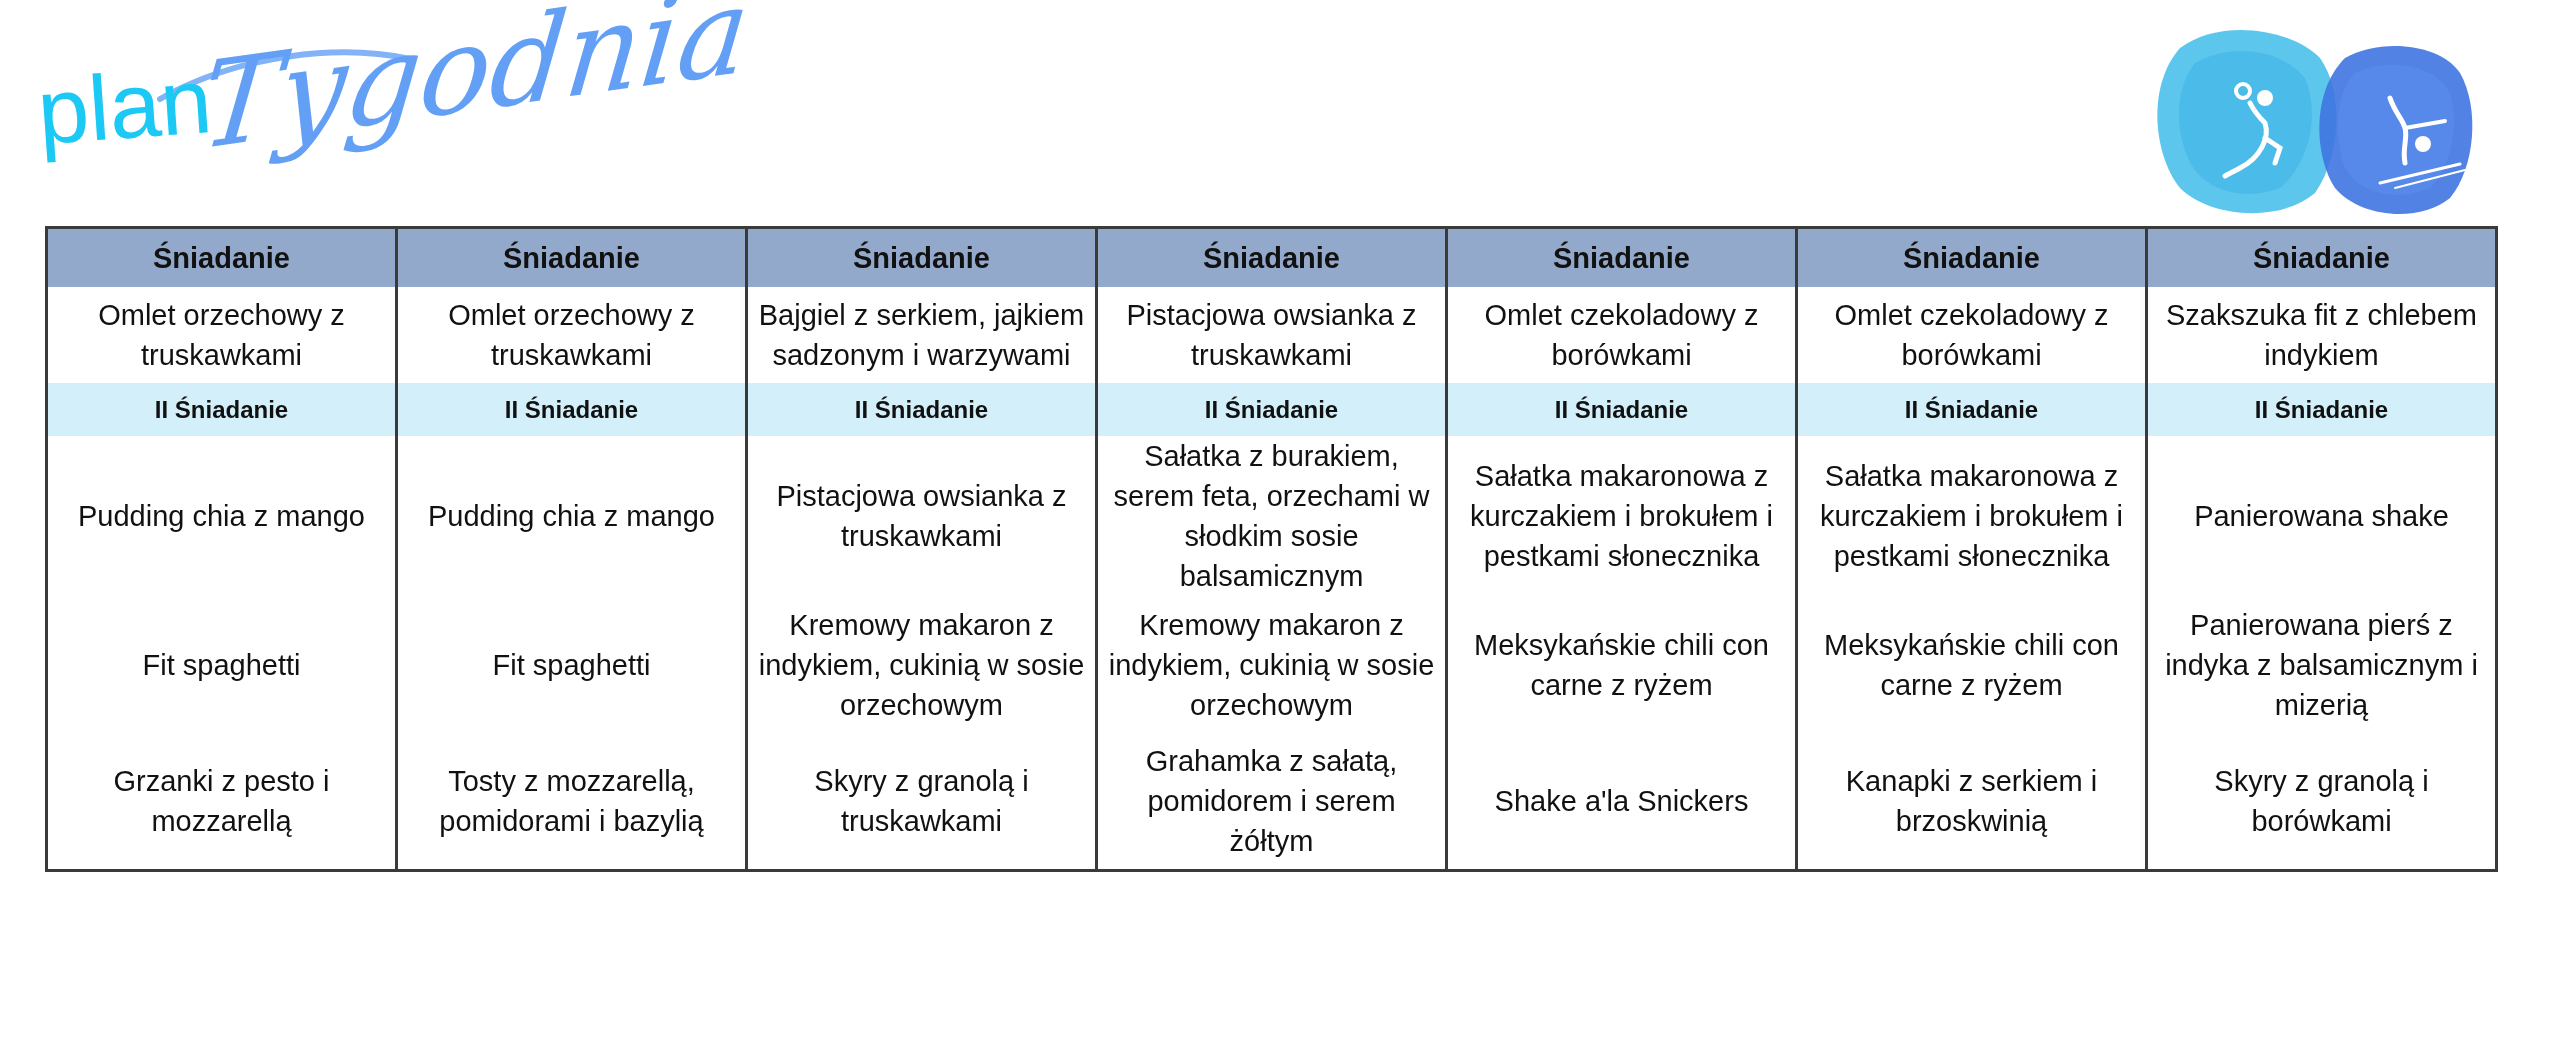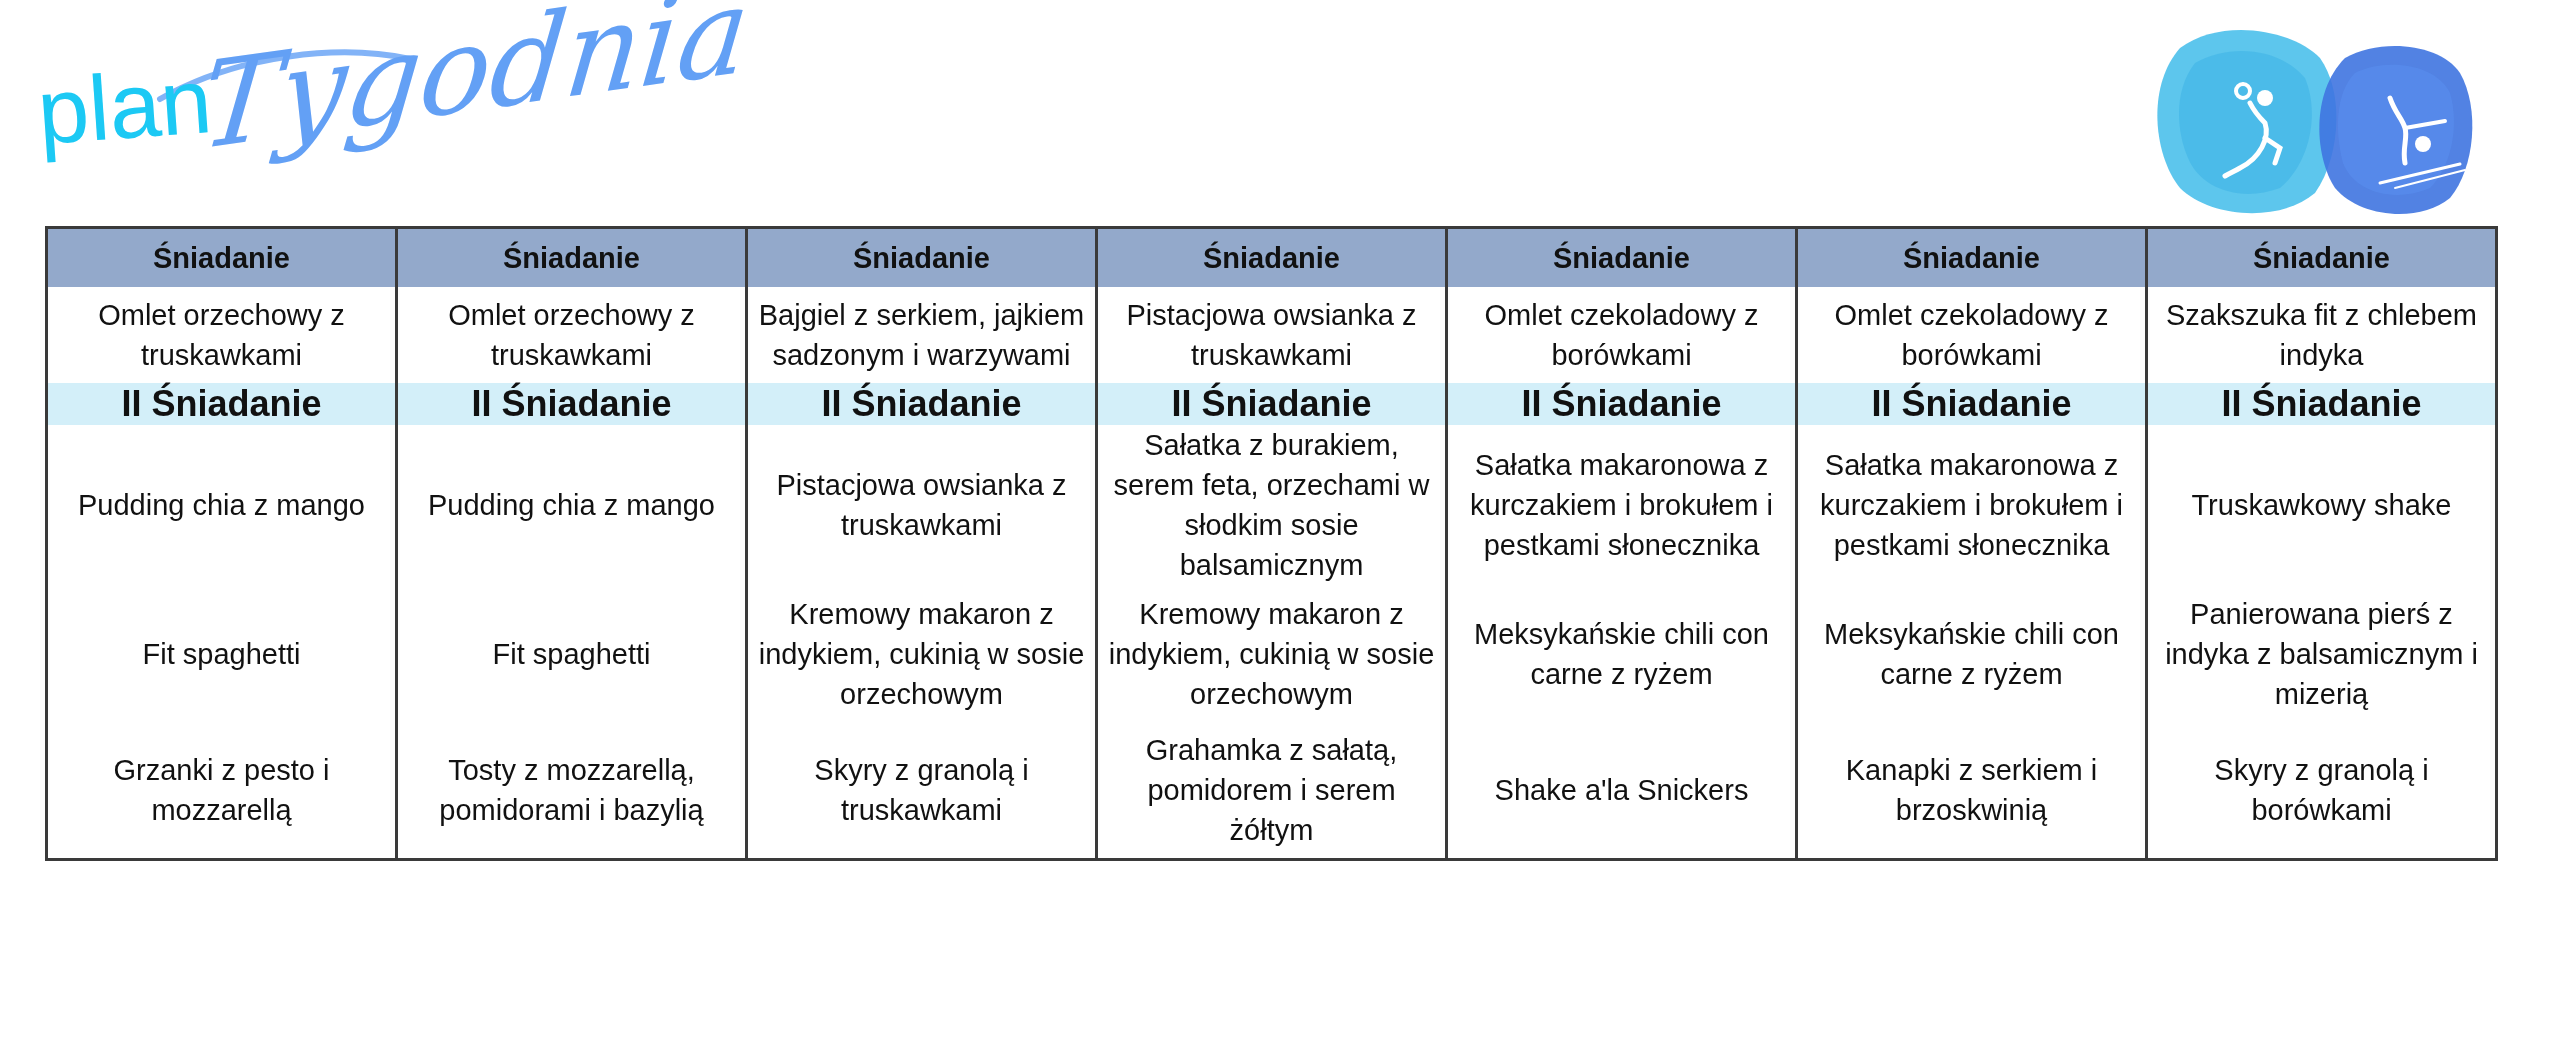--- a/index.html
+++ b/index.html
@@ -60,24 +60,24 @@
       background: #ffffff;
       border-bottom: 1px solid #e6e6e6;
     }
     .band-dark td {
       height: 58px;
       background: #93a9cb;
       font-weight: bold;
       font-size: 29px;
     }
     .band-light td {
-      height: 42px;
+      height: 53px;
       background: #d3eff9;
       font-weight: bold;
-      font-size: 36px;
+      font-size: 24px;
     }
     .row-meal td { background: #ffffff; }
     .row-meal.h1 td { height: 96px; }
     .row-meal.h2 td { height: 136px; }
     .row-meal.h3 td { height: 137px; }
     .row-meal.h4 td { height: 136px; }
   </style>
 </head>
 <body>
 
@@ -136,40 +136,40 @@
       <td>Śniadanie</td>
       <td>Śniadanie</td>
     </tr>
     <tr class="row-meal h1">
       <td>Omlet orzechowy z truskawkami</td>
       <td>Omlet orzechowy z truskawkami</td>
       <td>Bajgiel z serkiem, jajkiem sadzonym i warzywami</td>
       <td>Pistacjowa owsianka z truskawkami</td>
       <td>Omlet czekoladowy z borówkami</td>
       <td>Omlet czekoladowy z borówkami</td>
-      <td>Szakszuka fit z chlebem indyka</td>
+      <td>Szakszuka fit z chlebem indykiem</td>
     </tr>
 
     <tr class="band-light">
       <td>II Śniadanie</td>
       <td>II Śniadanie</td>
       <td>II Śniadanie</td>
       <td>II Śniadanie</td>
       <td>II Śniadanie</td>
       <td>II Śniadanie</td>
       <td>II Śniadanie</td>
     </tr>
     <tr class="row-meal h2">
       <td>Pudding chia z mango</td>
       <td>Pudding chia z mango</td>
       <td>Pistacjowa owsianka z truskawkami</td>
       <td>Sałatka z burakiem, serem feta, orzechami w słodkim sosie balsamicznym</td>
       <td>Sałatka makaronowa z kurczakiem i brokułem i pestkami słonecznika</td>
       <td>Sałatka makaronowa z kurczakiem i brokułem i pestkami słonecznika</td>
-      <td>Truskawkowy shake</td>
+      <td>Panierowana shake</td>
     </tr>
 
     <tr class="row-meal h3">
       <td>Fit spaghetti</td>
       <td>Fit spaghetti</td>
       <td>Kremowy makaron z indykiem, cukinią w sosie orzechowym</td>
       <td>Kremowy makaron z indykiem, cukinią w sosie orzechowym</td>
       <td>Meksykańskie chili con carne z ryżem</td>
       <td>Meksykańskie chili con carne z ryżem</td>
       <td>Panierowana pierś z indyka z balsamicznym i mizerią</td>

